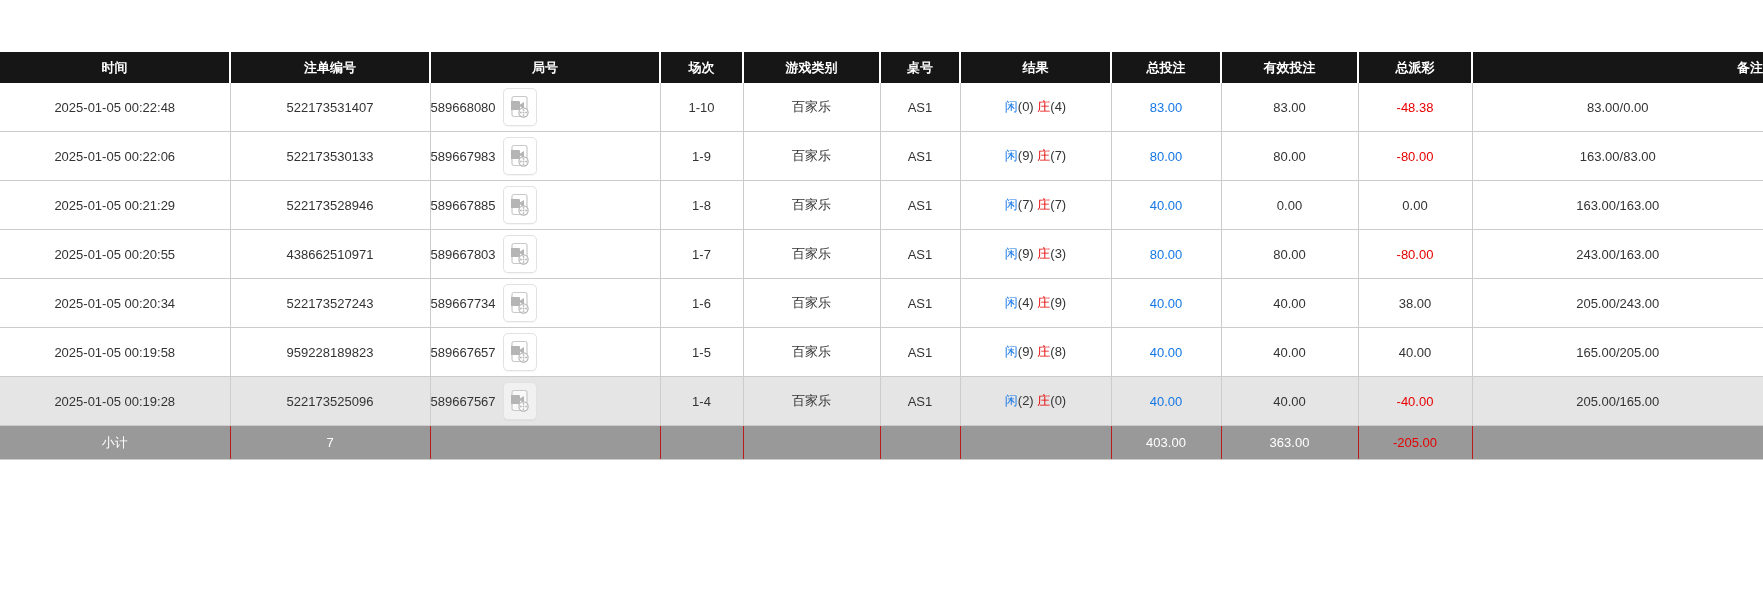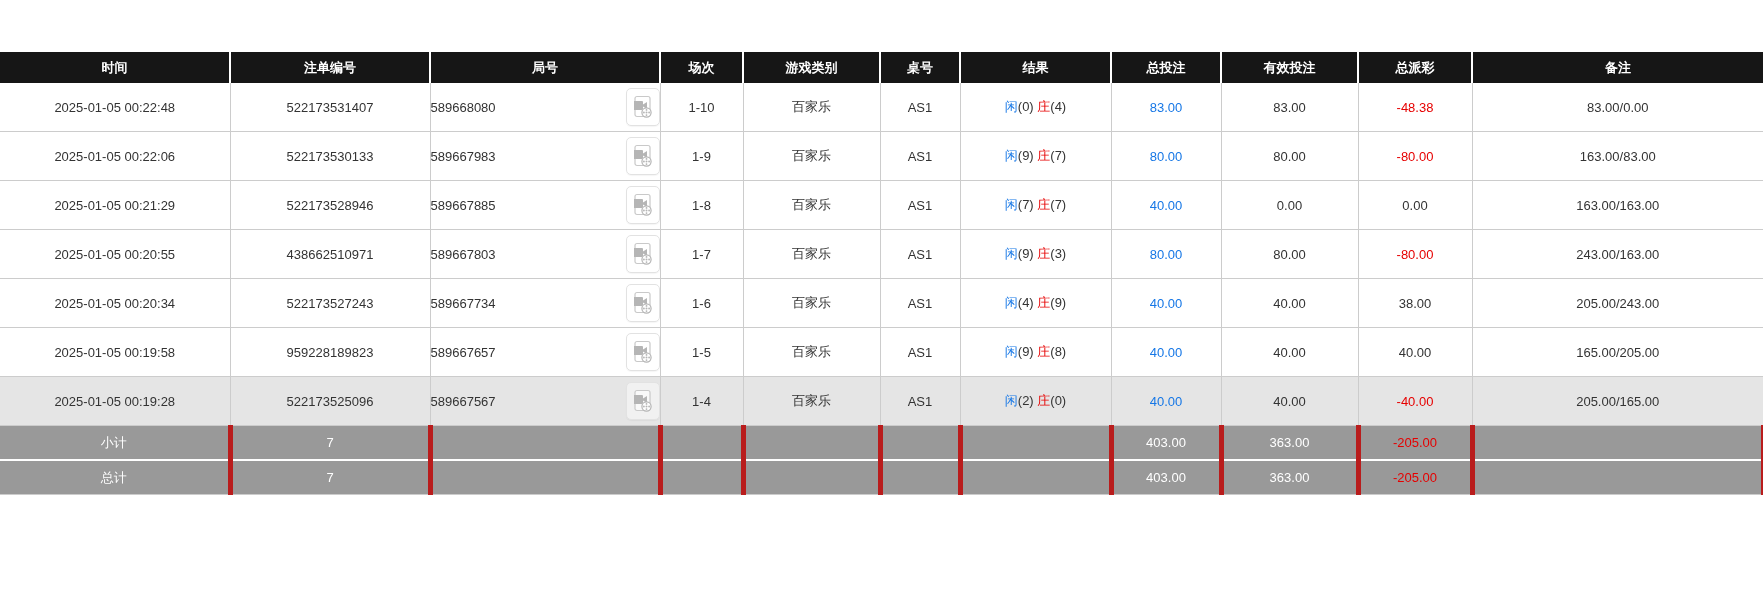--- a/index.html
+++ b/index.html
@@ -7,40 +7,40 @@
     width:1763px;height:607px;background:#ffffff;
     font-family:"Liberation Sans","DejaVu Sans",sans-serif;
     -webkit-font-smoothing:antialiased;
   }
   .table-wrap{margin-top:52px;}
   table{border-collapse:collapse;table-layout:fixed;width:1763px;}
   thead th{
     background:#161616;color:#ffffff;font-size:13px;font-weight:bold;
     height:31px;text-align:center;border-right:2px solid #ffffff;padding:0;
   }
-  thead th:last-child{border-right:none;}
+  thead th:last-child{border-right:none;text-align:right;}
   tbody td{
     height:48px;text-align:center;vertical-align:middle;
     font-size:13px;color:#333333;background:#ffffff;
     border-right:1px solid #cccccc;border-bottom:1px solid #cccccc;
     padding:0;overflow:hidden;white-space:nowrap;
   }
   tbody td:last-child{border-right:none;}
   tr.highlight td{background:#e5e5e5;}
   tr.summary td{
     background:#999999;color:#ffffff;height:33px;
-    border-right:5px solid #b91c1c;border-bottom:1px solid #cccccc;text-align:center;
+    border-right:1px solid #b91c1c;border-bottom:1px solid #cccccc;text-align:center;
   }
   tr.summary.grand td{border-top:2px solid #ffffff;}
   .blue{color:#1677e6;}
   .red{color:#e60000;}
   .result-player{color:#1677e6;}
   .result-banker{color:#e60000;}
   .result-count{color:#333333;}
-  .round-cell{display:flex;align-items:center;justify-content:space-between;gap:7px;height:100%;}
+  .round-cell{display:flex;align-items:center;justify-content:flex-start;gap:7px;height:100%;}
   .video-btn{
     width:34px;height:38px;border:1px solid #e2e2e2;border-radius:5px;
     background:rgba(255,255,255,0.45);cursor:pointer;
     display:inline-flex;align-items:center;justify-content:center;padding:0;
     box-shadow:0 1px 1px rgba(0,0,0,0.04);
   }
 </style>
 </head>
 <body>
 
@@ -284,28 +284,15 @@
           <td></td>
           <td></td>
           <td></td>
           <td></td>
           <td></td>
           <td>403.00</td>
           <td>363.00</td>
           <td><span class="red">-205.00</span></td>
           <td></td>
         </tr>
-        <tr class="summary grand">
-          <td>总计</td>
-          <td>7</td>
-          <td></td>
-          <td></td>
-          <td></td>
-          <td></td>
-          <td></td>
-          <td>403.00</td>
-          <td>363.00</td>
-          <td><span class="red">-205.00</span></td>
-          <td></td>
-        </tr>
       </tbody>
   </table>
 </div>
 
 </body></html>

